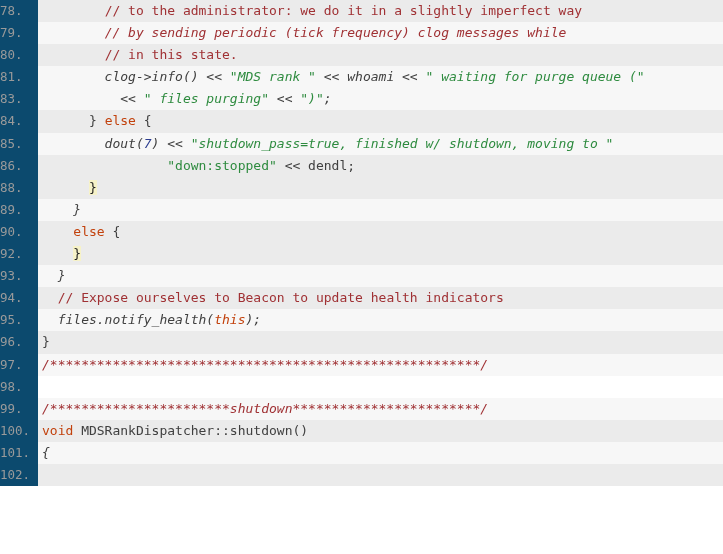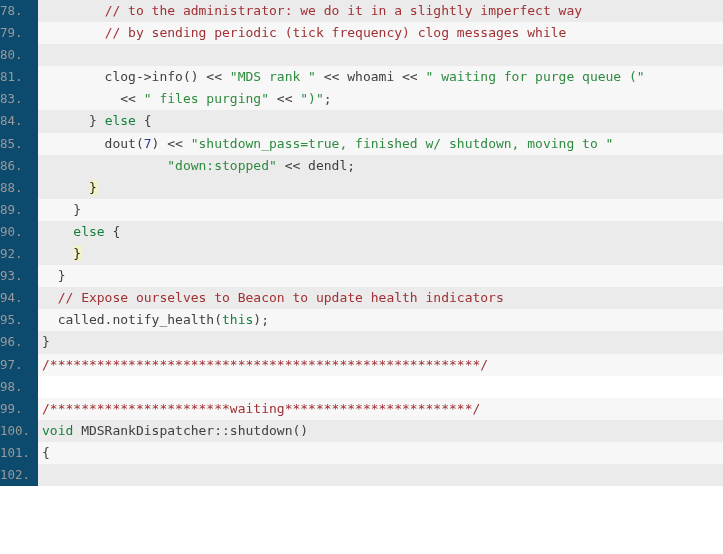--- a/index.html
+++ b/index.html
@@ -47,49 +47,49 @@
     flex: 1 1 auto;
     padding-left: 4px;
     box-sizing: border-box;
     font-size: 13px;
     font-family: "DejaVu Sans Mono", "Liberation Mono", monospace;
     color: #1c1c1c;
     white-space: pre;
     overflow: hidden;
   }
   .code-row.stripe .line-content { background: #ebebeb; }
-  .code-row.plain .line-content  { background: #f7f7f7; }
+  .code-row.plain .line-content  { background: #f7f7f7; font-style: italic; }
 
   
   .tok-comment  { color: #a03134; }
   .tok-string   { color: #2e8b3f; }
-  .tok-keyword  { color: #15803d; }
+  .tok-keyword  { color: #c2410c; }
   .tok-number   { color: #2b3c8f; }
   .tok-plain    { color: #404040; }
   .tok-brace-hl { background: #f6f2c8; color: #1c1c1c; }
 </style>
 </head>
 <body>
 
 <div id="code-viewer">
     <div class="code-row stripe"><div class="line-number">78.</div><div class="line-content"><span class="tok-plain">        </span><span class="tok-comment">// to the administrator: we do it in a slightly imperfect way</span></div></div>
     <div class="code-row plain"><div class="line-number">79.</div><div class="line-content"><span class="tok-plain">        </span><span class="tok-comment">// by sending periodic (tick frequency) clog messages while</span></div></div>
-    <div class="code-row stripe"><div class="line-number">80.</div><div class="line-content"><span class="tok-plain">        </span></div></div>
+    <div class="code-row stripe"><div class="line-number">80.</div><div class="line-content"><span class="tok-plain">        </span><span class="tok-comment">// in this state.</span></div></div>
     <div class="code-row plain"><div class="line-number">81.</div><div class="line-content"><span class="tok-plain">        clog-&gt;info() &lt;&lt; </span><span class="tok-string">"MDS rank "</span><span class="tok-plain"> &lt;&lt; whoami &lt;&lt; </span><span class="tok-string">" waiting for purge queue ("</span></div></div>
     <div class="code-row plain"><div class="line-number">83.</div><div class="line-content"><span class="tok-plain">          &lt;&lt; </span><span class="tok-string">" files purging"</span><span class="tok-plain"> &lt;&lt; </span><span class="tok-string">")"</span><span class="tok-plain">;</span></div></div>
     <div class="code-row stripe"><div class="line-number">84.</div><div class="line-content"><span class="tok-plain">      } </span><span class="tok-keyword">else</span><span class="tok-plain"> {</span></div></div>
     <div class="code-row plain"><div class="line-number">85.</div><div class="line-content"><span class="tok-plain">        dout(</span><span class="tok-number">7</span><span class="tok-plain">) &lt;&lt; </span><span class="tok-string">"shutdown_pass=true, finished w/ shutdown, moving to "</span></div></div>
     <div class="code-row stripe"><div class="line-number">86.</div><div class="line-content"><span class="tok-plain">                </span><span class="tok-string">"down:stopped"</span><span class="tok-plain"> &lt;&lt; dendl;</span></div></div>
     <div class="code-row stripe"><div class="line-number">88.</div><div class="line-content"><span class="tok-plain">      </span><span class="tok-brace-hl">}</span></div></div>
     <div class="code-row plain"><div class="line-number">89.</div><div class="line-content"><span class="tok-plain">    }</span></div></div>
     <div class="code-row stripe"><div class="line-number">90.</div><div class="line-content"><span class="tok-plain">    </span><span class="tok-keyword">else</span><span class="tok-plain"> {</span></div></div>
     <div class="code-row stripe"><div class="line-number">92.</div><div class="line-content"><span class="tok-plain">    </span><span class="tok-brace-hl">}</span></div></div>
     <div class="code-row plain"><div class="line-number">93.</div><div class="line-content"><span class="tok-plain">  }</span></div></div>
     <div class="code-row stripe"><div class="line-number">94.</div><div class="line-content"><span class="tok-plain">  </span><span class="tok-comment">// Expose ourselves to Beacon to update health indicators</span></div></div>
-    <div class="code-row plain"><div class="line-number">95.</div><div class="line-content"><span class="tok-plain">  called.notify_health(</span><span class="tok-keyword">this</span><span class="tok-plain">);</span></div></div>
+    <div class="code-row plain"><div class="line-number">95.</div><div class="line-content"><span class="tok-plain">  files.notify_health(</span><span class="tok-keyword">this</span><span class="tok-plain">);</span></div></div>
     <div class="code-row stripe"><div class="line-number">96.</div><div class="line-content"><span class="tok-plain">}</span></div></div>
     <div class="code-row plain"><div class="line-number">97.</div><div class="line-content"><span class="tok-comment">/*******************************************************/</span></div></div>
     <div class="code-row stripe"><div class="line-number">98.</div><div class="line-content"><span class="tok-plain"></span></div></div>
-    <div class="code-row plain"><div class="line-number">99.</div><div class="line-content"><span class="tok-comment">/***********************waiting************************/</span></div></div>
+    <div class="code-row plain"><div class="line-number">99.</div><div class="line-content"><span class="tok-comment">/***********************shutdown************************/</span></div></div>
     <div class="code-row stripe"><div class="line-number">100.</div><div class="line-content"><span class="tok-keyword">void</span><span class="tok-plain"> MDSRankDispatcher::shutdown()</span></div></div>
     <div class="code-row plain"><div class="line-number">101.</div><div class="line-content"><span class="tok-plain">{</span></div></div>
     <div class="code-row stripe"><div class="line-number">102.</div><div class="line-content"><span class="tok-plain">  </span></div></div>
   </div>
 
 </body></html>

